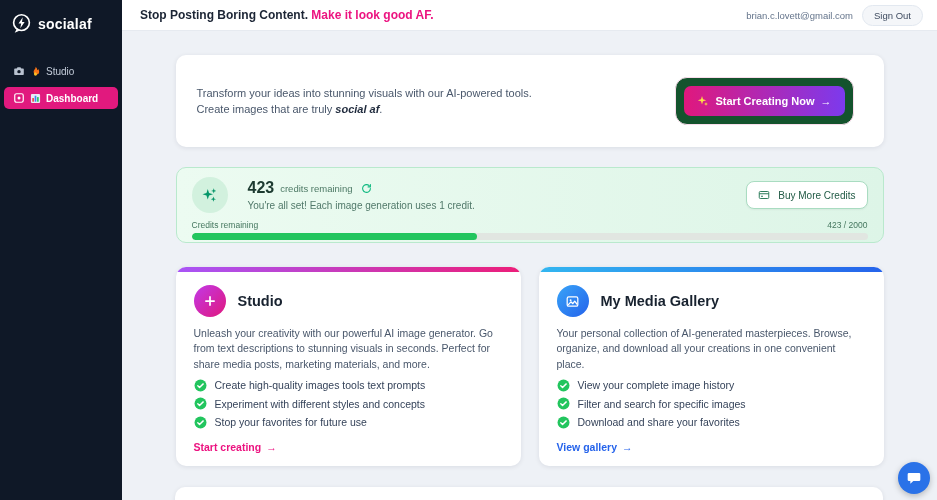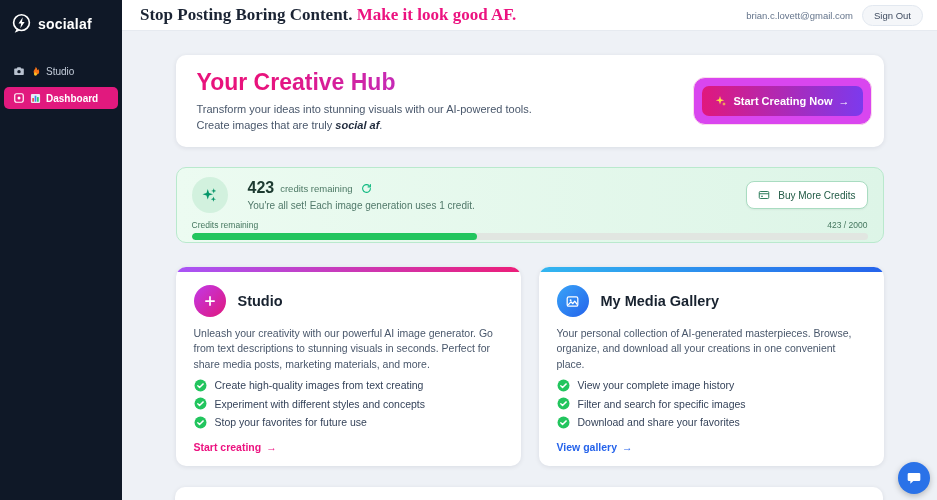--- a/index.html
+++ b/index.html
@@ -13,35 +13,35 @@
   .logo-text { font-size: 14px; font-weight: bold; color: #fff; letter-spacing: .2px; }
   .nav { margin-top: 26px; display: flex; flex-direction: column; gap: 5px; }
   .nav-item { display: flex; align-items: center; gap: 5px; padding: 5px 6px 5px 9px; border-radius: 5px; color: #c3ccd9; font-size: 10px; cursor: pointer; }
   .nav-item .base-icon { display: flex; width: 12px; }
   .nav-item .emoji-icon { display: flex; width: 11px; }
   .nav-item.active { background: #e1197e; color: #fff; font-weight: bold; }
 
   
   .main { flex: 1; min-width: 0; display: flex; flex-direction: column; background: #eef1f6; }
   .topbar { height: 31px; flex-shrink: 0; background: #fff; border-bottom: 1px solid #e6eaf0; display: flex; align-items: center; justify-content: space-between; padding: 0 14px 0 18px; }
-  .promo { font-size: 17px; font-weight: bold; color: #1b2434; font-family: Liberation Serif, serif; }
+  .promo { font-size: 12px; font-weight: bold; color: #1b2434; }
   .promo .accent { color: #ec1380; }
   .user-area { display: flex; align-items: center; gap: 9px; }
   .email { font-size: 9.5px; color: #64748b; }
   .signout { font-family: inherit; font-size: 9.5px; color: #3f4c60; background: #f4f6f9; border: 1px solid #e2e8f0; border-radius: 11px; padding: 4px 11px; cursor: pointer; }
 
   .content { flex: 1; overflow: hidden; padding-top: 24px; }
   .container { width: 708px; margin: 0 auto; }
 
   
   .hero-card { height: 92px; background: #fff; border-radius: 10px; box-shadow: 0 1px 5px rgba(15,23,42,.09); padding: 13px 12px 13px 21px; display: flex; align-items: center; justify-content: space-between; margin-bottom: 20px; overflow: hidden; }
   .hero-title { font-size: 23px; line-height: 27px; font-weight: bold; background: linear-gradient(90deg,#e8127c 20%,#a244f1); -webkit-background-clip: text; background-clip: text; color: transparent; margin-bottom: 5px; }
   .hero-text p { font-size: 11px; line-height: 16.5px; color: #49576b; }
   .hero-text em { color: #1f2a3c; font-weight: bold; }
-  .cta-wrap { background: #d946ef; border: 1px solid #fadcec; border-radius: 12px; padding: 8px; margin-right: 0; }
+  .cta-wrap { background: #14532d; border: 1px solid #fadcec; border-radius: 12px; padding: 8px; margin-right: 18px; }
   .cta-btn { font-family: inherit; display: flex; align-items: center; gap: 6px; background: linear-gradient(90deg,#e0187d,#7c3aed); color: #fff; font-size: 11px; font-weight: bold; border: none; border-radius: 7px; padding: 9px 13px; cursor: pointer; }
   .cta-btn .arrow { font-size: 11px; }
 
   
   .credits-card { height: 76px; background: linear-gradient(90deg,#ecfbf1,#ddf5e7); border: 1px solid #b9e9cd; border-radius: 10px; padding: 9px 15px; margin-bottom: 24px; overflow: hidden; }
   .credits-top { display: flex; align-items: center; justify-content: space-between; }
   .credits-left { display: flex; align-items: center; gap: 20px; }
   .sparkle-circle { width: 36px; height: 36px; border-radius: 50%; background: #d2f1de; display: flex; align-items: center; justify-content: center; flex-shrink: 0; }
   .credits-line { display: flex; align-items: center; gap: 6px; }
   .count { font-size: 16px; font-weight: bold; color: #1c3a30; }
@@ -138,21 +138,20 @@
         <span class="email">brian.c.lovett@gmail.com</span>
         <button class="signout">Sign Out</button>
       </div>
     </div>
 
     <div class="content">
       <div class="container">
 
         <div class="hero-card">
           <div class="hero-text">
-            <div class="hero-title">Your Creative Hub</div>
             <p>Transform your ideas into stunning visuals with our AI-powered tools.</p>
             <p><span>Create images that are truly </span><em>social af</em><span>.</span></p>
           </div>
           <div class="cta-wrap">
             <button class="cta-btn">
               <span style="display:flex;">
                 <svg width="12" height="12" viewBox="0 0 24 24">
                     <path d="M10 2 L12 8.5 L18.5 10.5 L12 12.5 L10 19 L8 12.5 L1.5 10.5 L8 8.5 Z" fill="#fde047"></path>
                     <path d="M18 14 L19 17 L22 18 L19 19 L18 22 L17 19 L14 18 L17 17 Z" fill="#fde047"></path>
                   </svg>
@@ -221,21 +220,21 @@
                 <span class="card-title">Studio</span>
               </div>
               <p class="card-desc">Unleash your creativity with our powerful AI image generator. Go from text descriptions to stunning visuals in seconds. Perfect for share media posts, marketing materials, and more.</p>
               <div class="feature-li">
                 <span class="check">
                     <svg width="13" height="13" viewBox="0 0 24 24">
                       <circle cx="12" cy="12" r="11" fill="#22c55e"></circle>
                       <path d="M7 12.5 l3.2 3 L17 9" stroke="#fff" stroke-width="2.6" fill="none" stroke-linecap="round" stroke-linejoin="round"></path>
                     </svg>
                   </span>
-                <span>Create high-quality images from text creating</span>
+                <span>Create high-quality images tools text prompts</span>
               </div>
               <div class="feature-li">
                 <span class="check">
                     <svg width="13" height="13" viewBox="0 0 24 24">
                       <circle cx="12" cy="12" r="11" fill="#22c55e"></circle>
                       <path d="M7 12.5 l3.2 3 L17 9" stroke="#fff" stroke-width="2.6" fill="none" stroke-linecap="round" stroke-linejoin="round"></path>
                     </svg>
                   </span>
                 <span>Experiment with different styles and concepts</span>
               </div>

